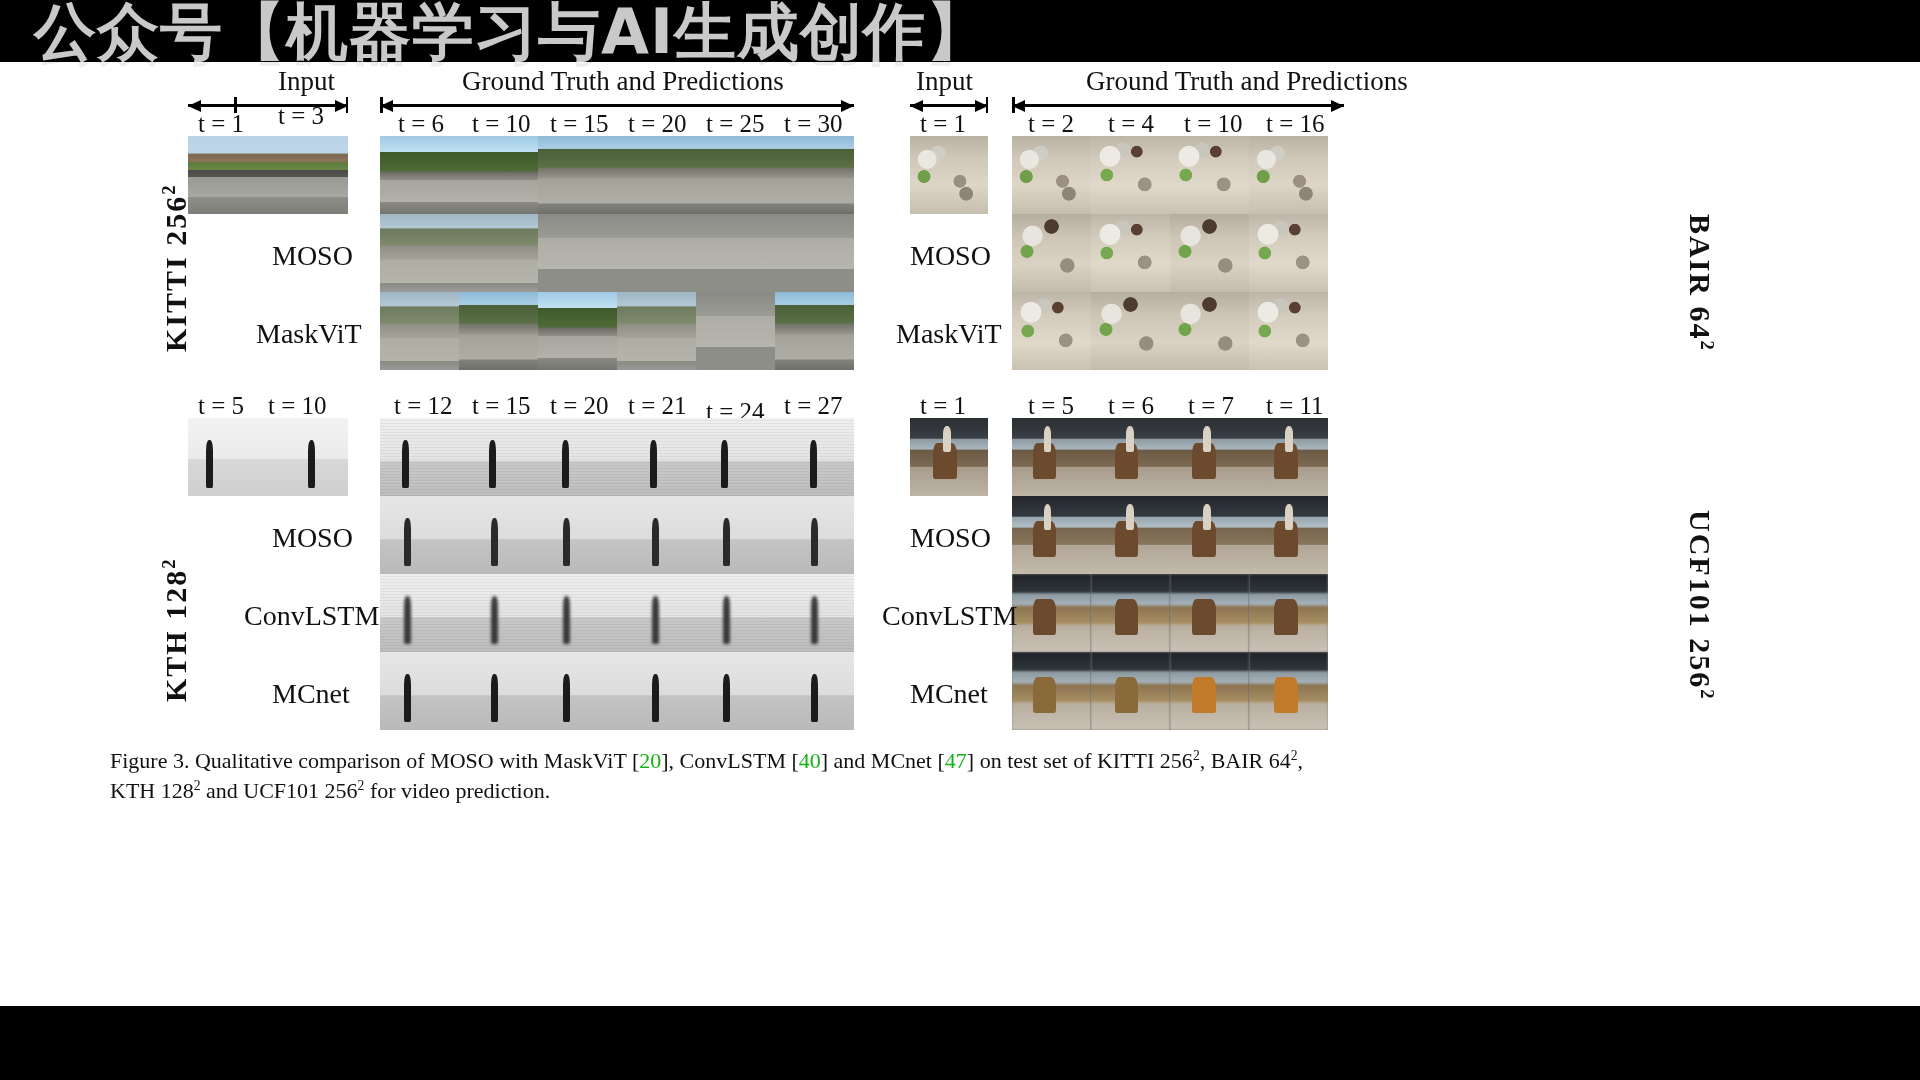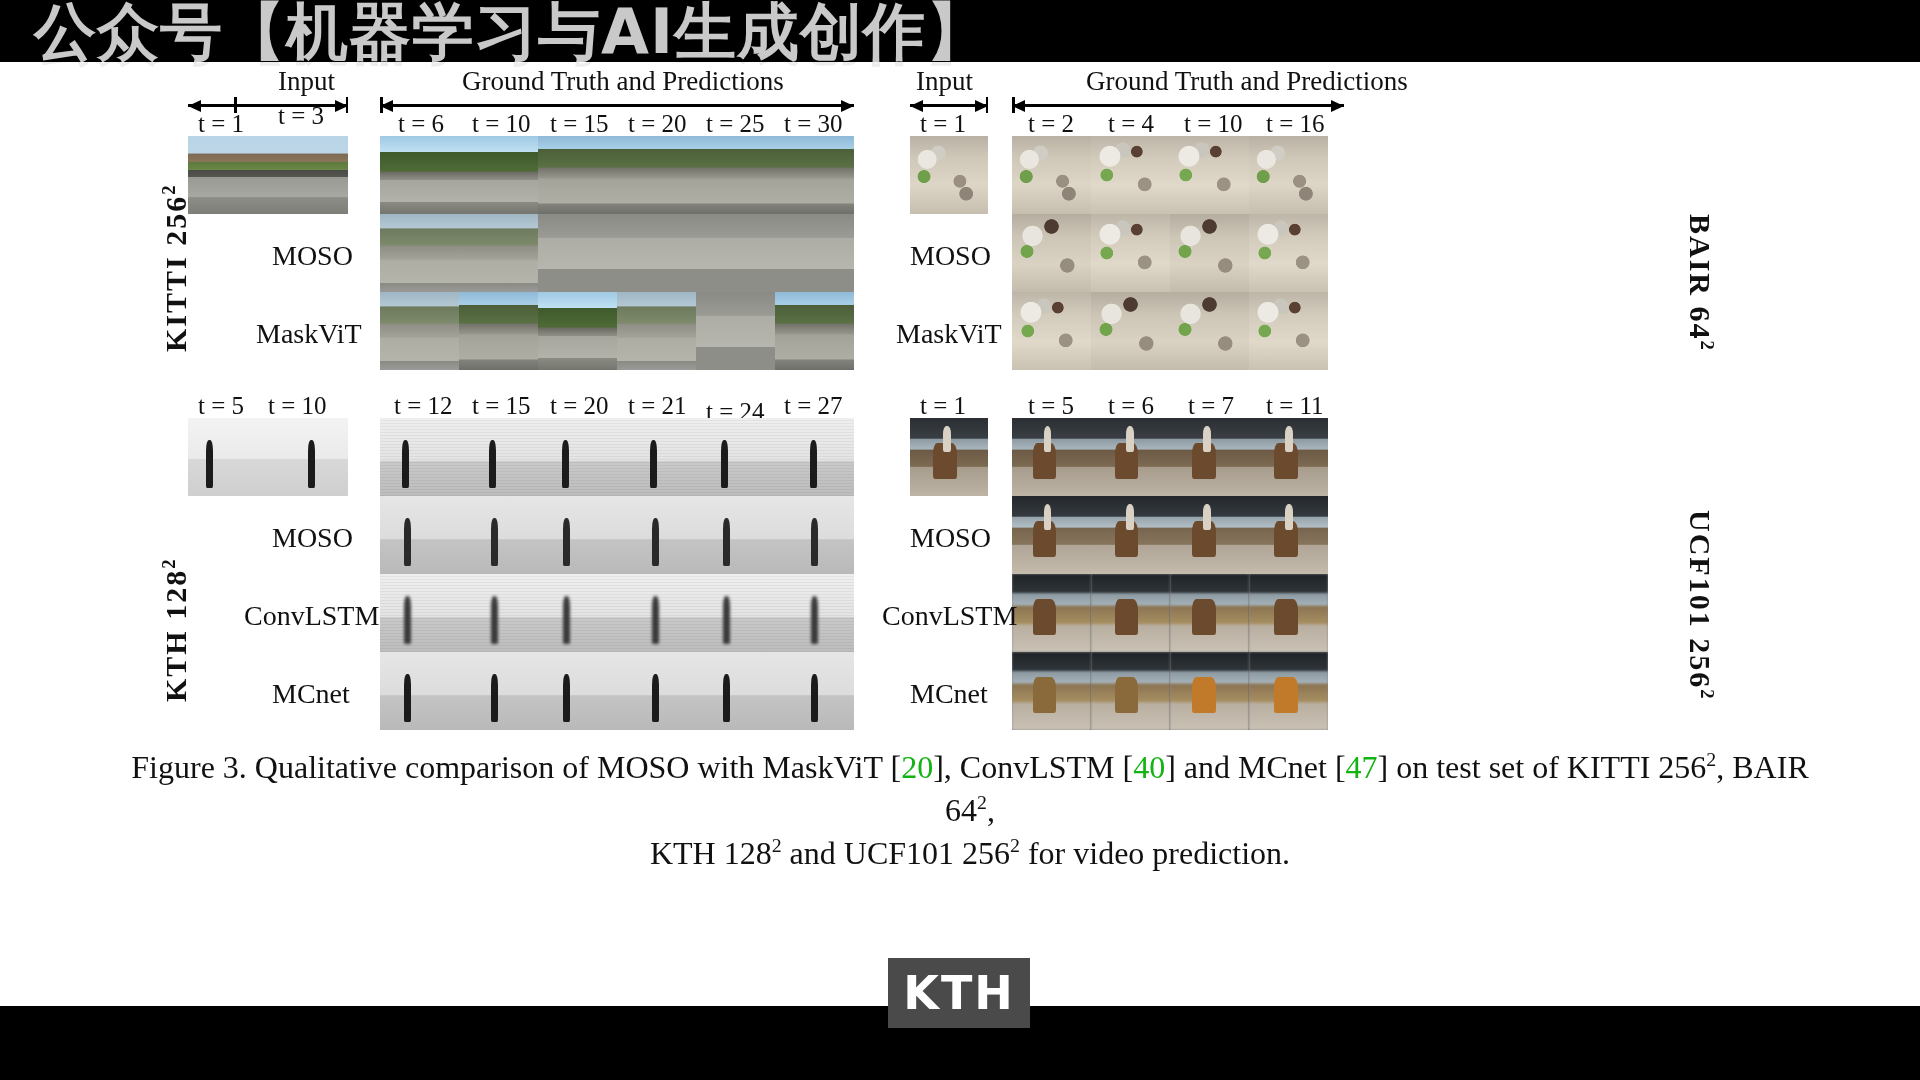--- a/index.html
+++ b/index.html
@@ -213,21 +213,21 @@
   
   .kth-badge {
     position: absolute; background: #4a4a4a; color: #fff;
     font-family: "DejaVu Sans", "Liberation Sans", sans-serif;
     font-weight: 700; display: flex; align-items: center; justify-content: center;
     letter-spacing: 2px;
   }
 
   
   .caption {
-    position: absolute; color: #111; font-size: 32px; line-height: 1.35; text-align: center;
+    position: absolute; color: #111; font-size: 22px; line-height: 1.35;
   }
   .ref { color: #12b312; }
 </style>
 </head>
 <body>
 
 <div id="stage">
 
   <div class="topbar">
     <div class="wm-cn">公众号【机器学习与AI生成创作】</div>
@@ -649,15 +649,14 @@
 
     <div class="caption" style="left:110px; top:684px; width:1720px;">
       <span>Figure 3. Qualitative comparison of MOSO with MaskViT [</span><span class="ref">20</span><span>], ConvLSTM [</span><span class="ref">40</span><span>] and MCnet [</span><span class="ref">47</span><span>] on test set of KITTI 256</span><sup>2</sup><span>, BAIR 64</span><sup>2</sup><span>,</span><br>
       <span>KTH 128</span><sup>2</sup><span> and UCF101 256</span><sup>2</sup><span> for video prediction.</span>
     </div>
 
   </div>
 
   <div class="botbar"></div>
 
-  <div class="kth-badge" style="left:888px; top:958px; width:142px; height:70px; font-size:46px;">KTH</div>
 
 </div>
 
 </body></html>

